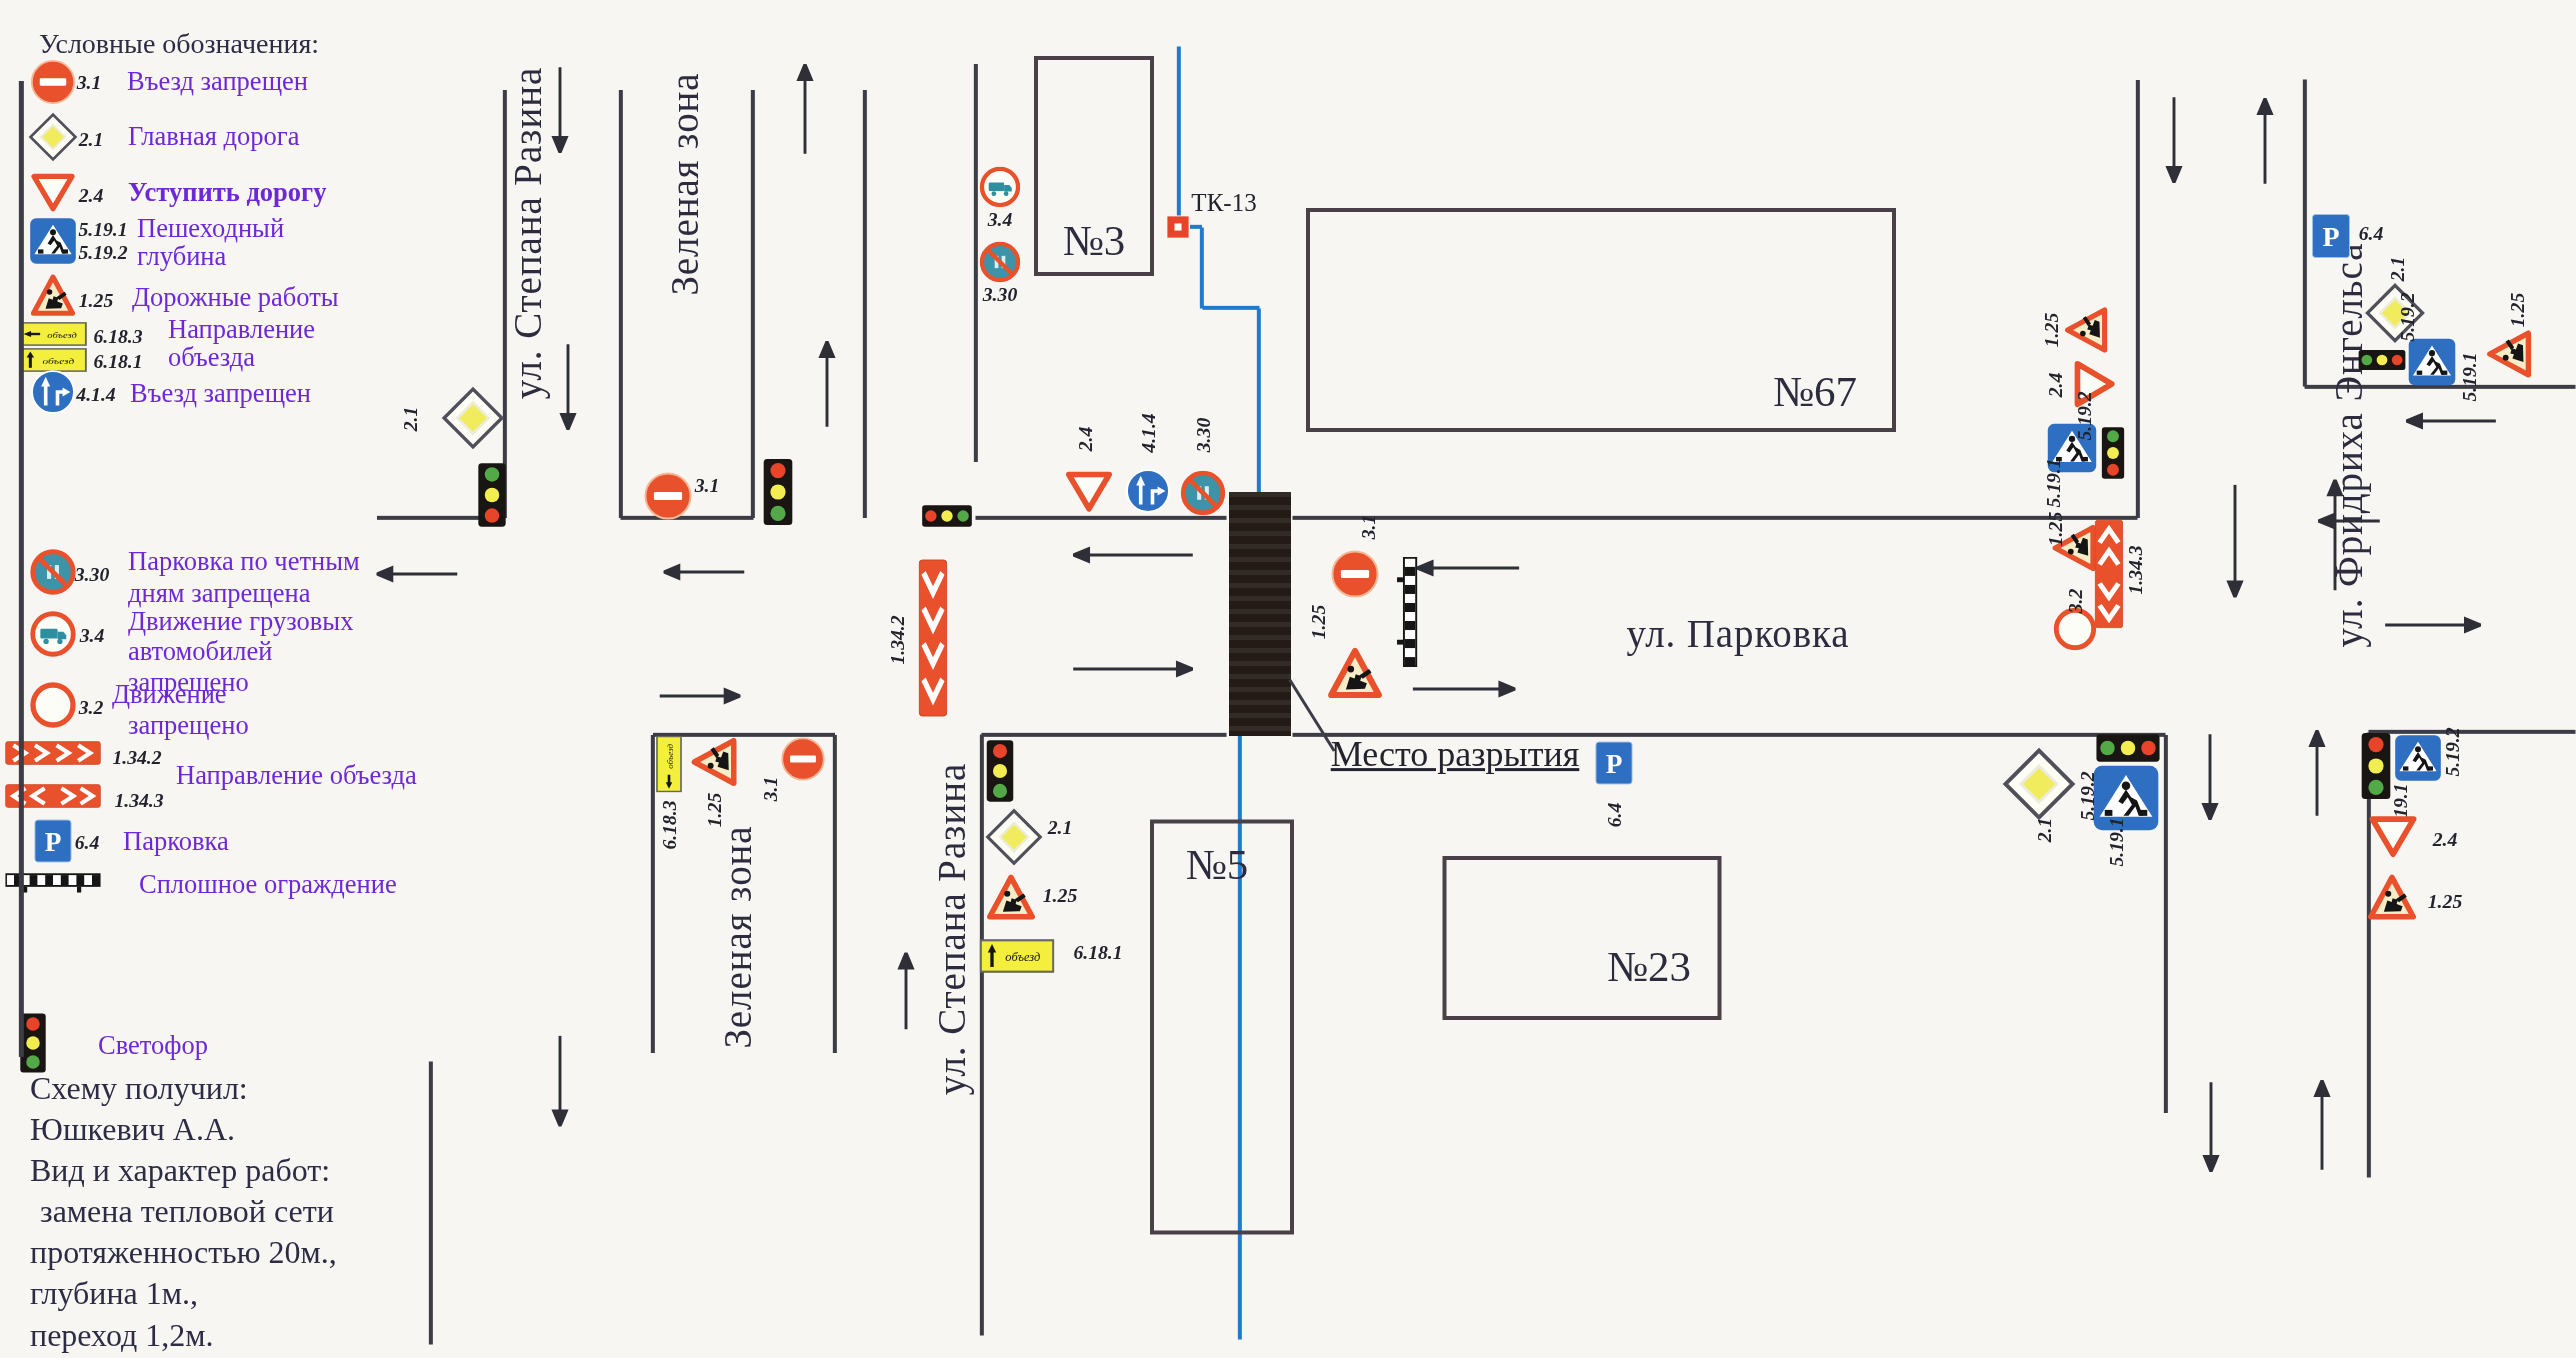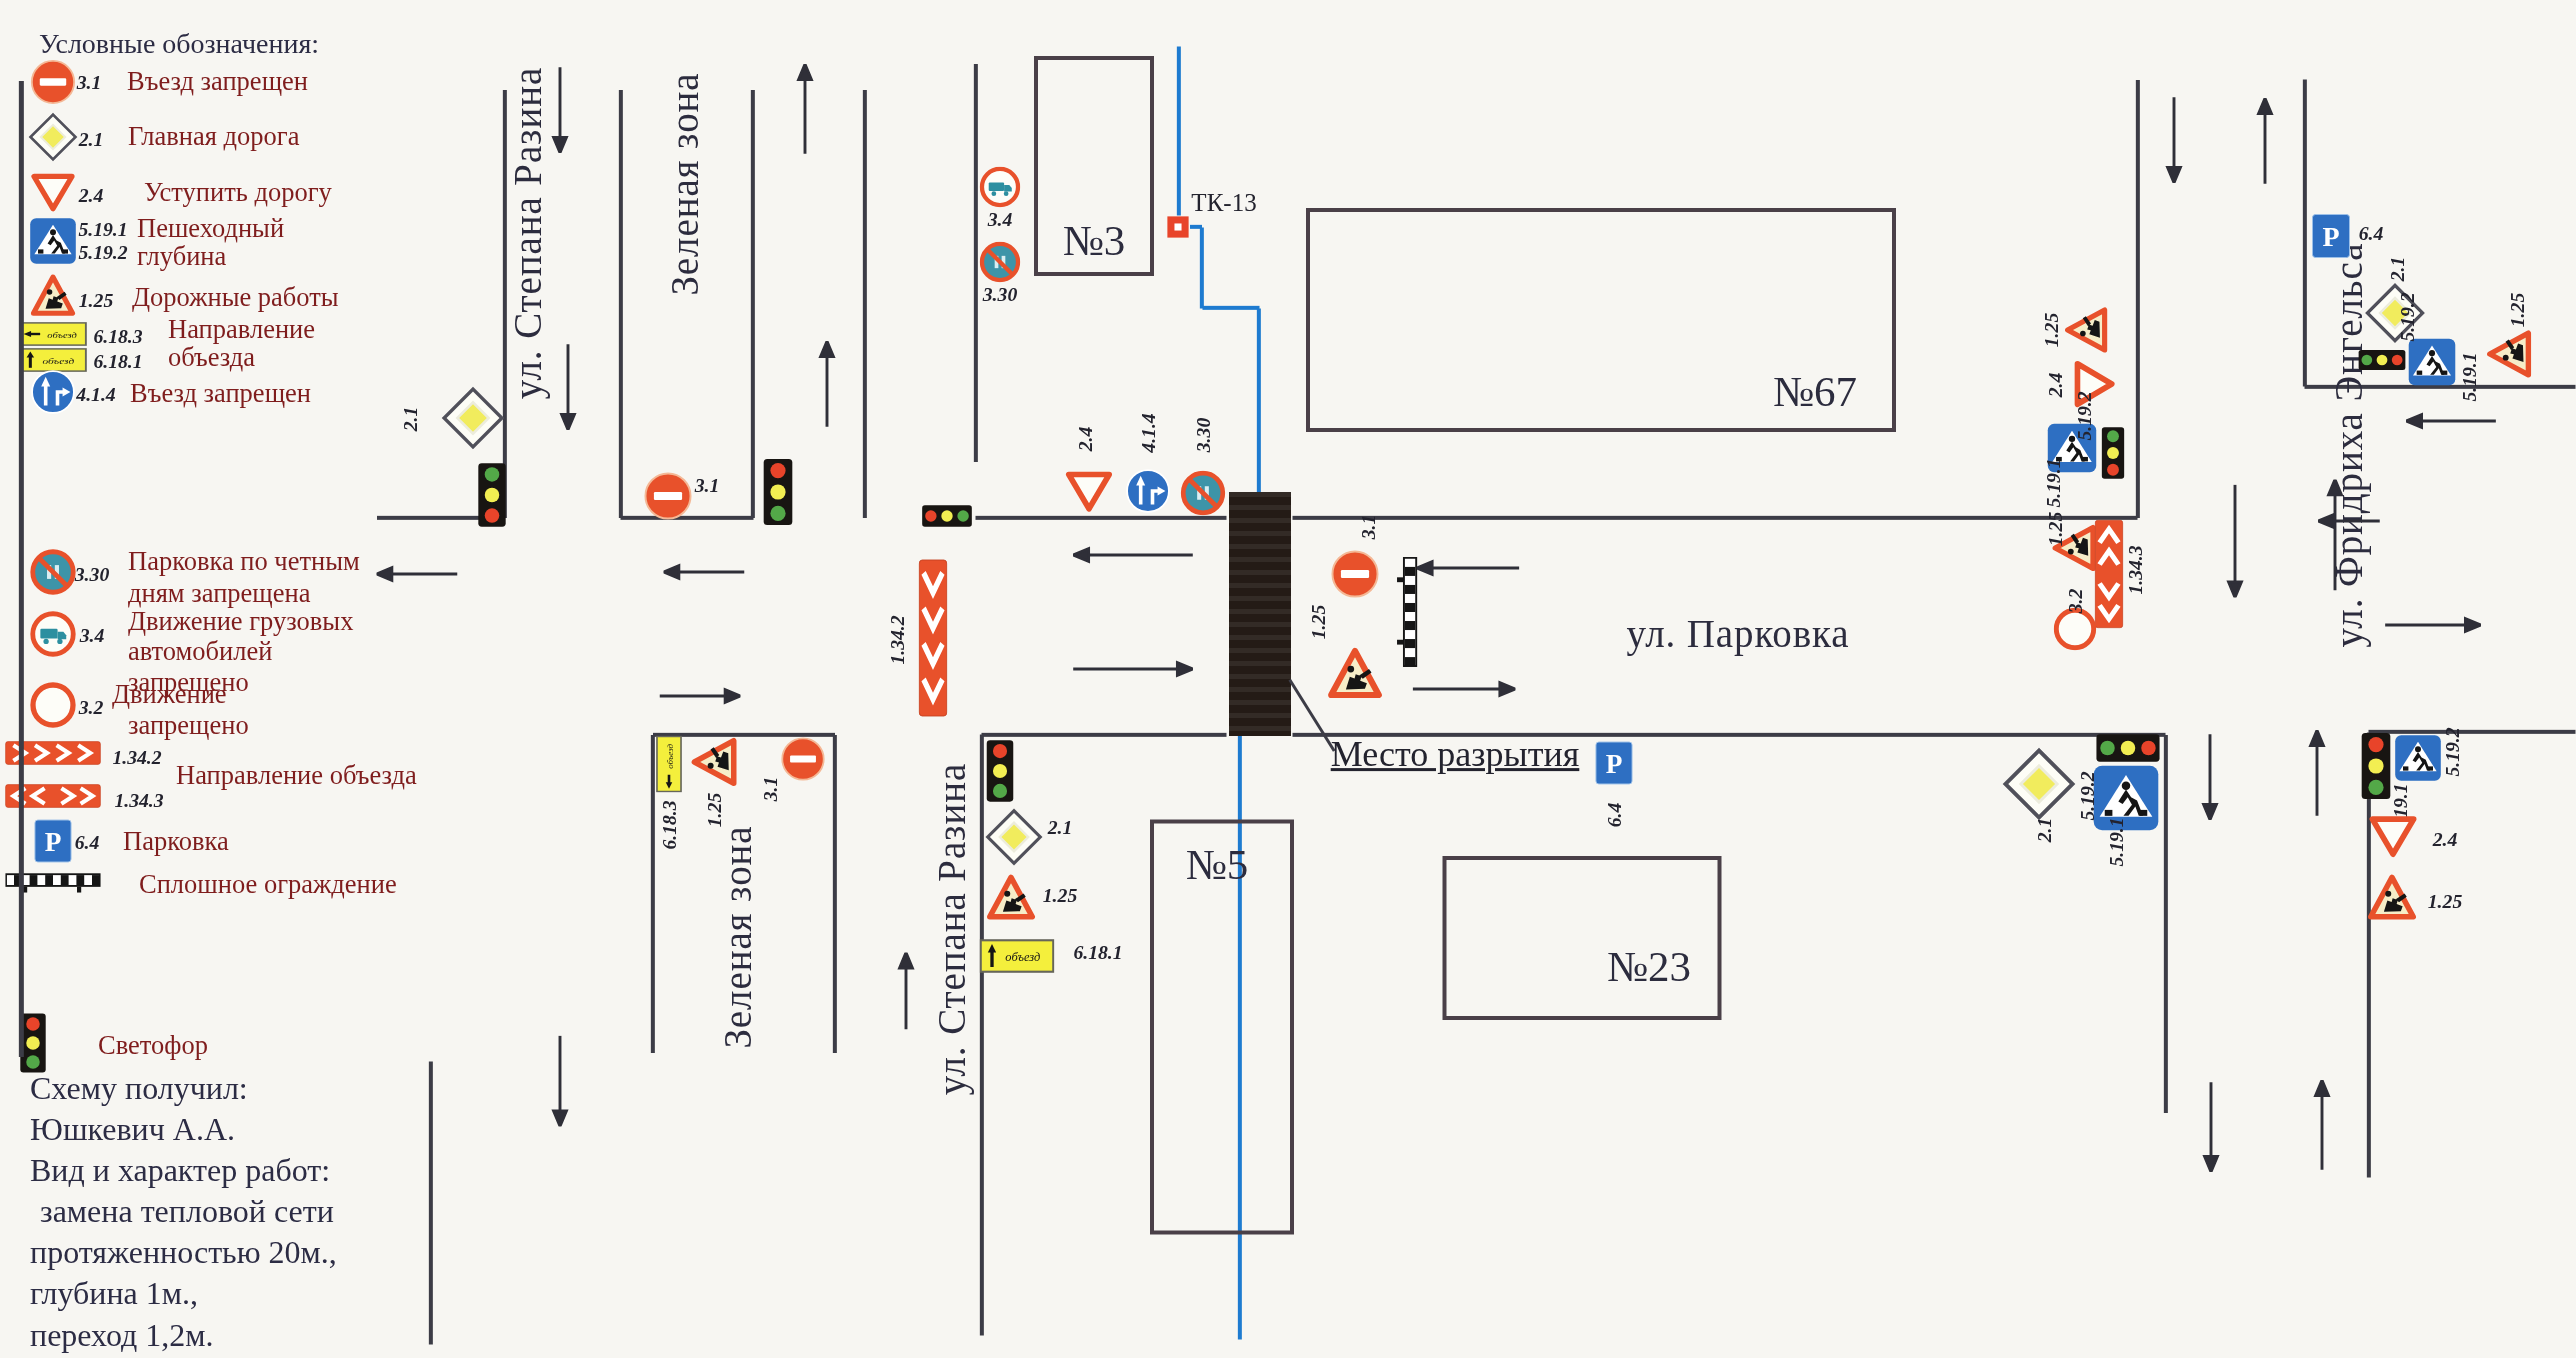--- a/index.html
+++ b/index.html
@@ -2,21 +2,21 @@
 <html style="font-size:13.7px"><head>
 <meta charset="utf-8">
 <style>
   html,body{margin:0;padding:0;background:#e9e8e4;}
   #canvas{position:relative;width:2576px;height:1359px;background:#f7f6f2;overflow:hidden;
           font-family:"Liberation Serif",serif;color:#2e2e3c;}
   .abs{position:absolute;}
   svg{display:block;width:100%;height:100%;}
   .t{white-space:nowrap;line-height:1.05;}
   .code{font-style:italic;font-weight:700;font-size:19.7px;color:#23232e;}
-  .lgtxt{font-size:26.5px;color:#7f1d1d;}
+  .lgtxt{font-size:26.5px;color:#6d28d9;}
   .note{font-size:32px;color:#2c2c44;}
   .street{font-size:39px;color:#2c2c3e;letter-spacing:0.9px;}
   .bld{font-size:43px;color:#2c2c3e;}
   .exlab{font-size:36px;text-decoration:underline;color:#23232e;}
   .tk{font-size:25px;color:#23232e;}
   #legend-title{position:absolute;left:39px;top:29px;font-size:28px;color:#2c2c44;}
   .roadline{background:#3c3c46;}
   .leader{position:absolute;height:3.4px;background:#3c3c46;transform-origin:0 0;}
 </style>
 </head>
@@ -40,21 +40,21 @@
         </svg>
       </div>
       <div class="abs t code" style="left: 91px; top: 139px; transform: translate(-50%, -50%);">2.1</div>
       <div class="abs t lgtxt" style="left: 128px; top: 137px; transform: translate(0px, -50%);">Главная дорога</div>
       <div class="abs" style="left: 53px; top: 192px; width: 51px; height: 46px; transform: translate(-50%, -50%);">
         <svg viewBox="0 0 40 40">
           <polygon points="3.5,6.5 36.5,6.5 20,34.5" fill="#fdfdf8" stroke="#e8512b" stroke-width="4.6" stroke-linejoin="round"></polygon>
         </svg>
       </div>
       <div class="abs t code" style="left: 91px; top: 195px; transform: translate(-50%, -50%);">2.4</div>
-      <div class="abs t lgtxt" style="left: 144px; top: 193px; transform: translate(0px, -50%);">Уступить дорогу</div>
+      <div class="abs t lgtxt" style="left: 128px; top: 193px; transform: translate(0px, -50%); font-weight: bold;">Уступить дорогу</div>
       <div class="abs" style="left: 53px; top: 241px; width: 48px; height: 48px; transform: translate(-50%, -50%);">
         <svg viewBox="0 0 40 40">
           <rect x="1" y="1" width="38" height="38" rx="5" fill="#2e6fc2"></rect>
           <polygon points="20,6.5 35.5,31 4.5,31" fill="#fff"></polygon>
           <rect x="7.5" y="27" width="4.5" height="3.5" fill="#151515"></rect>
           <rect x="28" y="27" width="4.5" height="3.5" fill="#151515"></rect>
           <circle cx="20" cy="12.8" r="2.5" fill="#151515"></circle>
           <path d="M20 15 L15.5 22 L18 23.5 L21 19.5 L23.5 24 L18.5 30.5 L21.5 30.5 L25.5 25 L27.5 30.5 L30 30.5 L26.5 21.5 L23 19.5 Z" fill="#151515"></path>
         </svg>
       </div>

